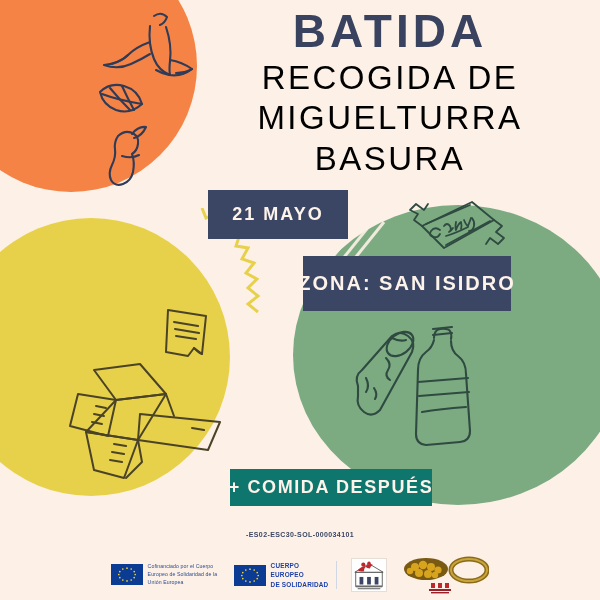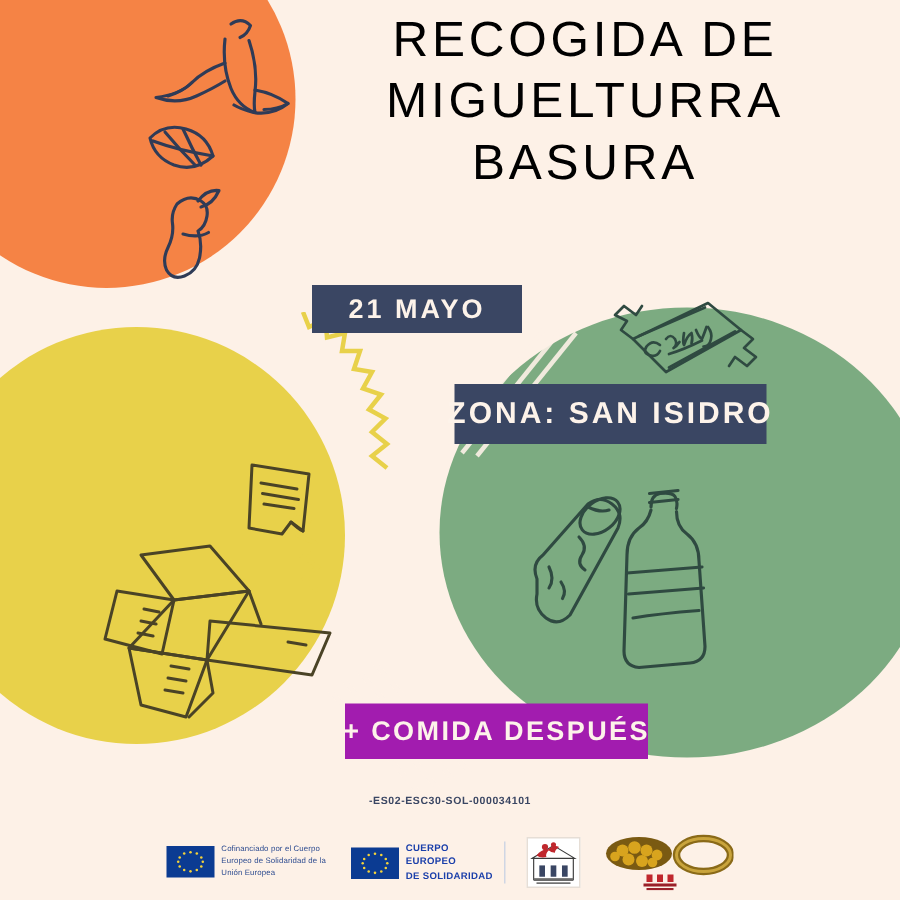--- a/index.html
+++ b/index.html
@@ -95,40 +95,40 @@
     color: #fdf3ea;
     font-weight: bold;
     letter-spacing: 2px;
     display: flex;
     align-items: center;
     justify-content: center;
     white-space: nowrap;
   }
   .badge-date {
     left: 208px; top: 190px;
-    width: 140px; height: 32px;
+    width: 140px; height: 49px;
     font-size: 18px;
   }
   .badge-time {
     left: 94px; top: 245px;
     width: 198px; height: 40px;
     font-size: 21px;
   }
   .badge-zone {
     left: 303px; top: 256px;
-    width: 208px; height: 40px;
+    width: 208px; height: 55px;
     font-size: 20px;
   }
 
   
   .badge-food {
     position: absolute;
     left: 230px; top: 469px;
     width: 202px; height: 37px;
-    background: #a21caf;
+    background: #0f766e;
     color: #fdf3ea;
     font-size: 18px;
     font-weight: bold;
     letter-spacing: 1.6px;
     display: flex;
     align-items: center;
     justify-content: center;
     white-space: nowrap;
   }
 
@@ -339,20 +339,21 @@
       <path d="M91,19 L110,17"></path>
       <path d="M92,24 q-2,8 -8,12 q-8,6 -8,18 L74,118 q0,10 10,11 L118,126
                q10,-1 10,-11 L124,58 q0,-12 -8,-18 q-7,-5 -7,-15"></path>
       <path d="M76,66 L126,62"></path>
       <path d="M77,80 L127,76"></path>
       <path d="M80,96 q18,-3 44,-5"></path>
     </g>
   </svg>
 
   <div class="headline">
+    <span class="h-main">BATIDA</span>
     <span class="h-sub">RECOGIDA DE</span>
     <span class="h-sub">MIGUELTURRA</span>
     <span class="h-sub">BASURA</span>
   </div>
 
   <div class="badge badge-date">21 MAYO</div>
   <div class="badge badge-zone">ZONA: SAN ISIDRO</div>
   <div class="badge-food">+ COMIDA DESPUÉS</div>
 
   <div class="footer-project">

